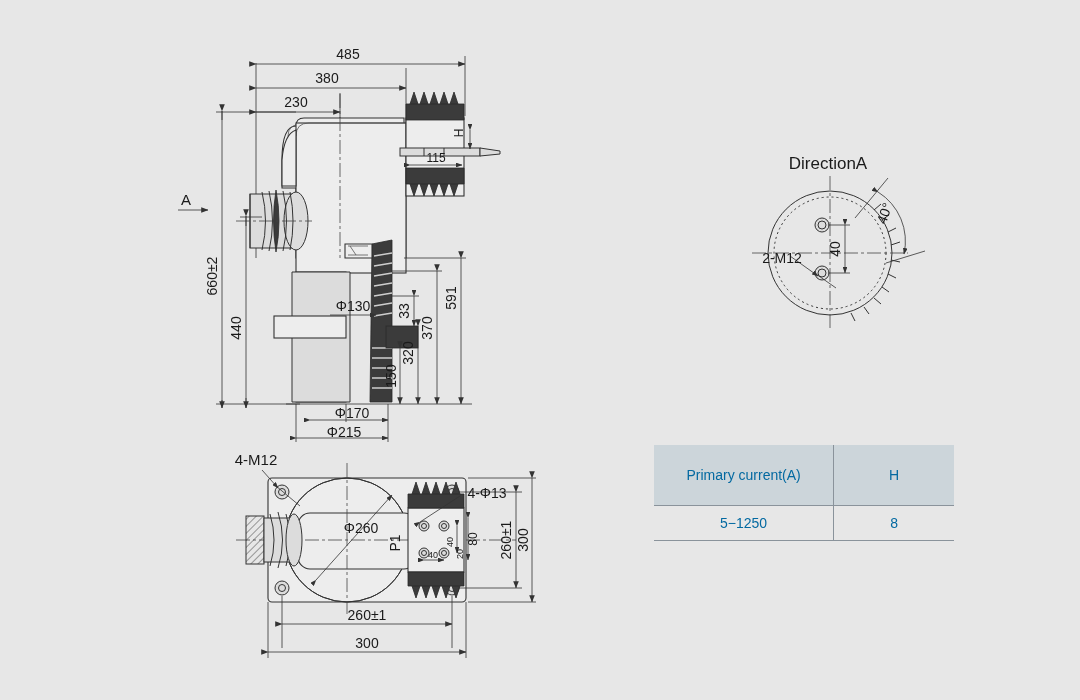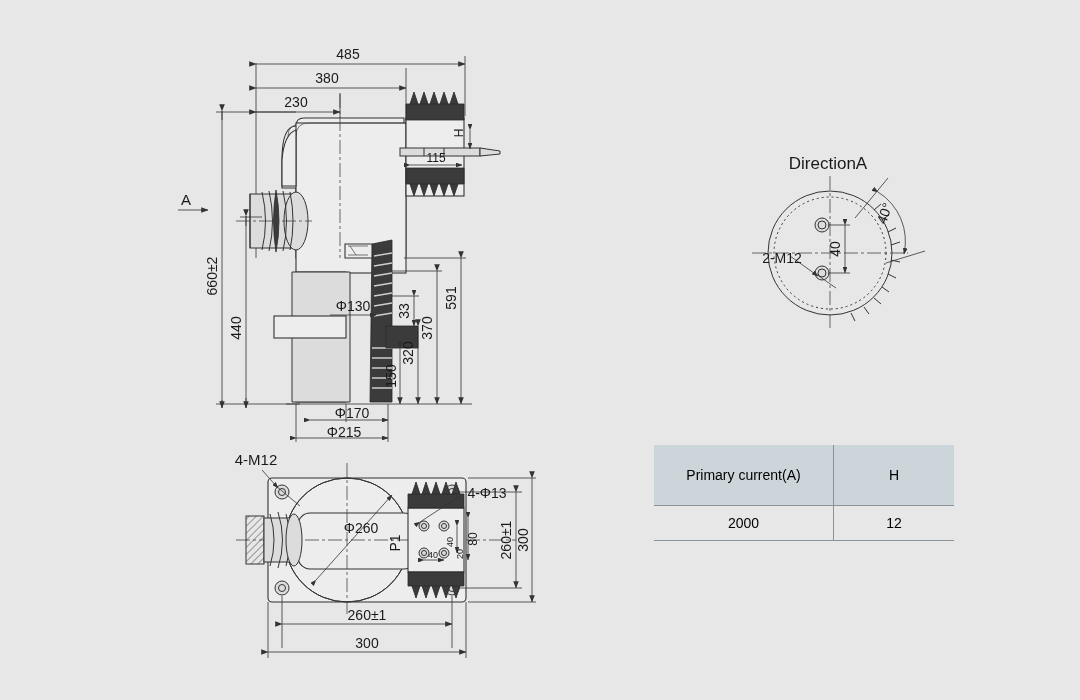--- a/index.html
+++ b/index.html
@@ -23,21 +23,21 @@
   .dimln{stroke:#333;fill:none;stroke-width:0.8;}
   .ctr{stroke:#444;fill:none;stroke-width:0.8;stroke-dasharray:14 3 3 3;}
   .dark{fill:#3b3b3b;stroke:#2a2a2a;stroke-width:0.8;}
   .lite{fill:#ededed;stroke:#333;stroke-width:1.1;}
   .mid{fill:#dcdcdc;stroke:#333;stroke-width:1;}
   .none{fill:none;}
 
   
   #spec-table{
     position:absolute;left:654px;top:437px;width:300px;
-    border-collapse:collapse;font-size:14px;color:#000000;
+    border-collapse:collapse;font-size:14px;color:#0369a1;
   }
   #spec-table th,#spec-table td{
     text-align:center;padding:9px 4px;font-weight:normal;
     border-bottom:1px solid #8a939b;
   }
   #spec-table thead th{
     background:#ccd5da;border-bottom:1px solid #8a939b;
     padding:22px 4px;font-size:14px;
   }
   #spec-table th.c1,#spec-table td.c1{width:180px;border-right:1px solid #8a939b;}
@@ -347,19 +347,19 @@
 
   <table id="spec-table">
     <thead>
       <tr>
         <th class="c1">Primary current(A)</th>
         <th class="c2">H</th>
       </tr>
     </thead>
     <tbody>
       <tr>
-        <td class="c1">2000</td>
-        <td class="c2">12</td>
+        <td class="c1">5−1250</td>
+        <td class="c2">8</td>
       </tr>
     </tbody>
   </table>
 
 </div>
 
 </body></html>

